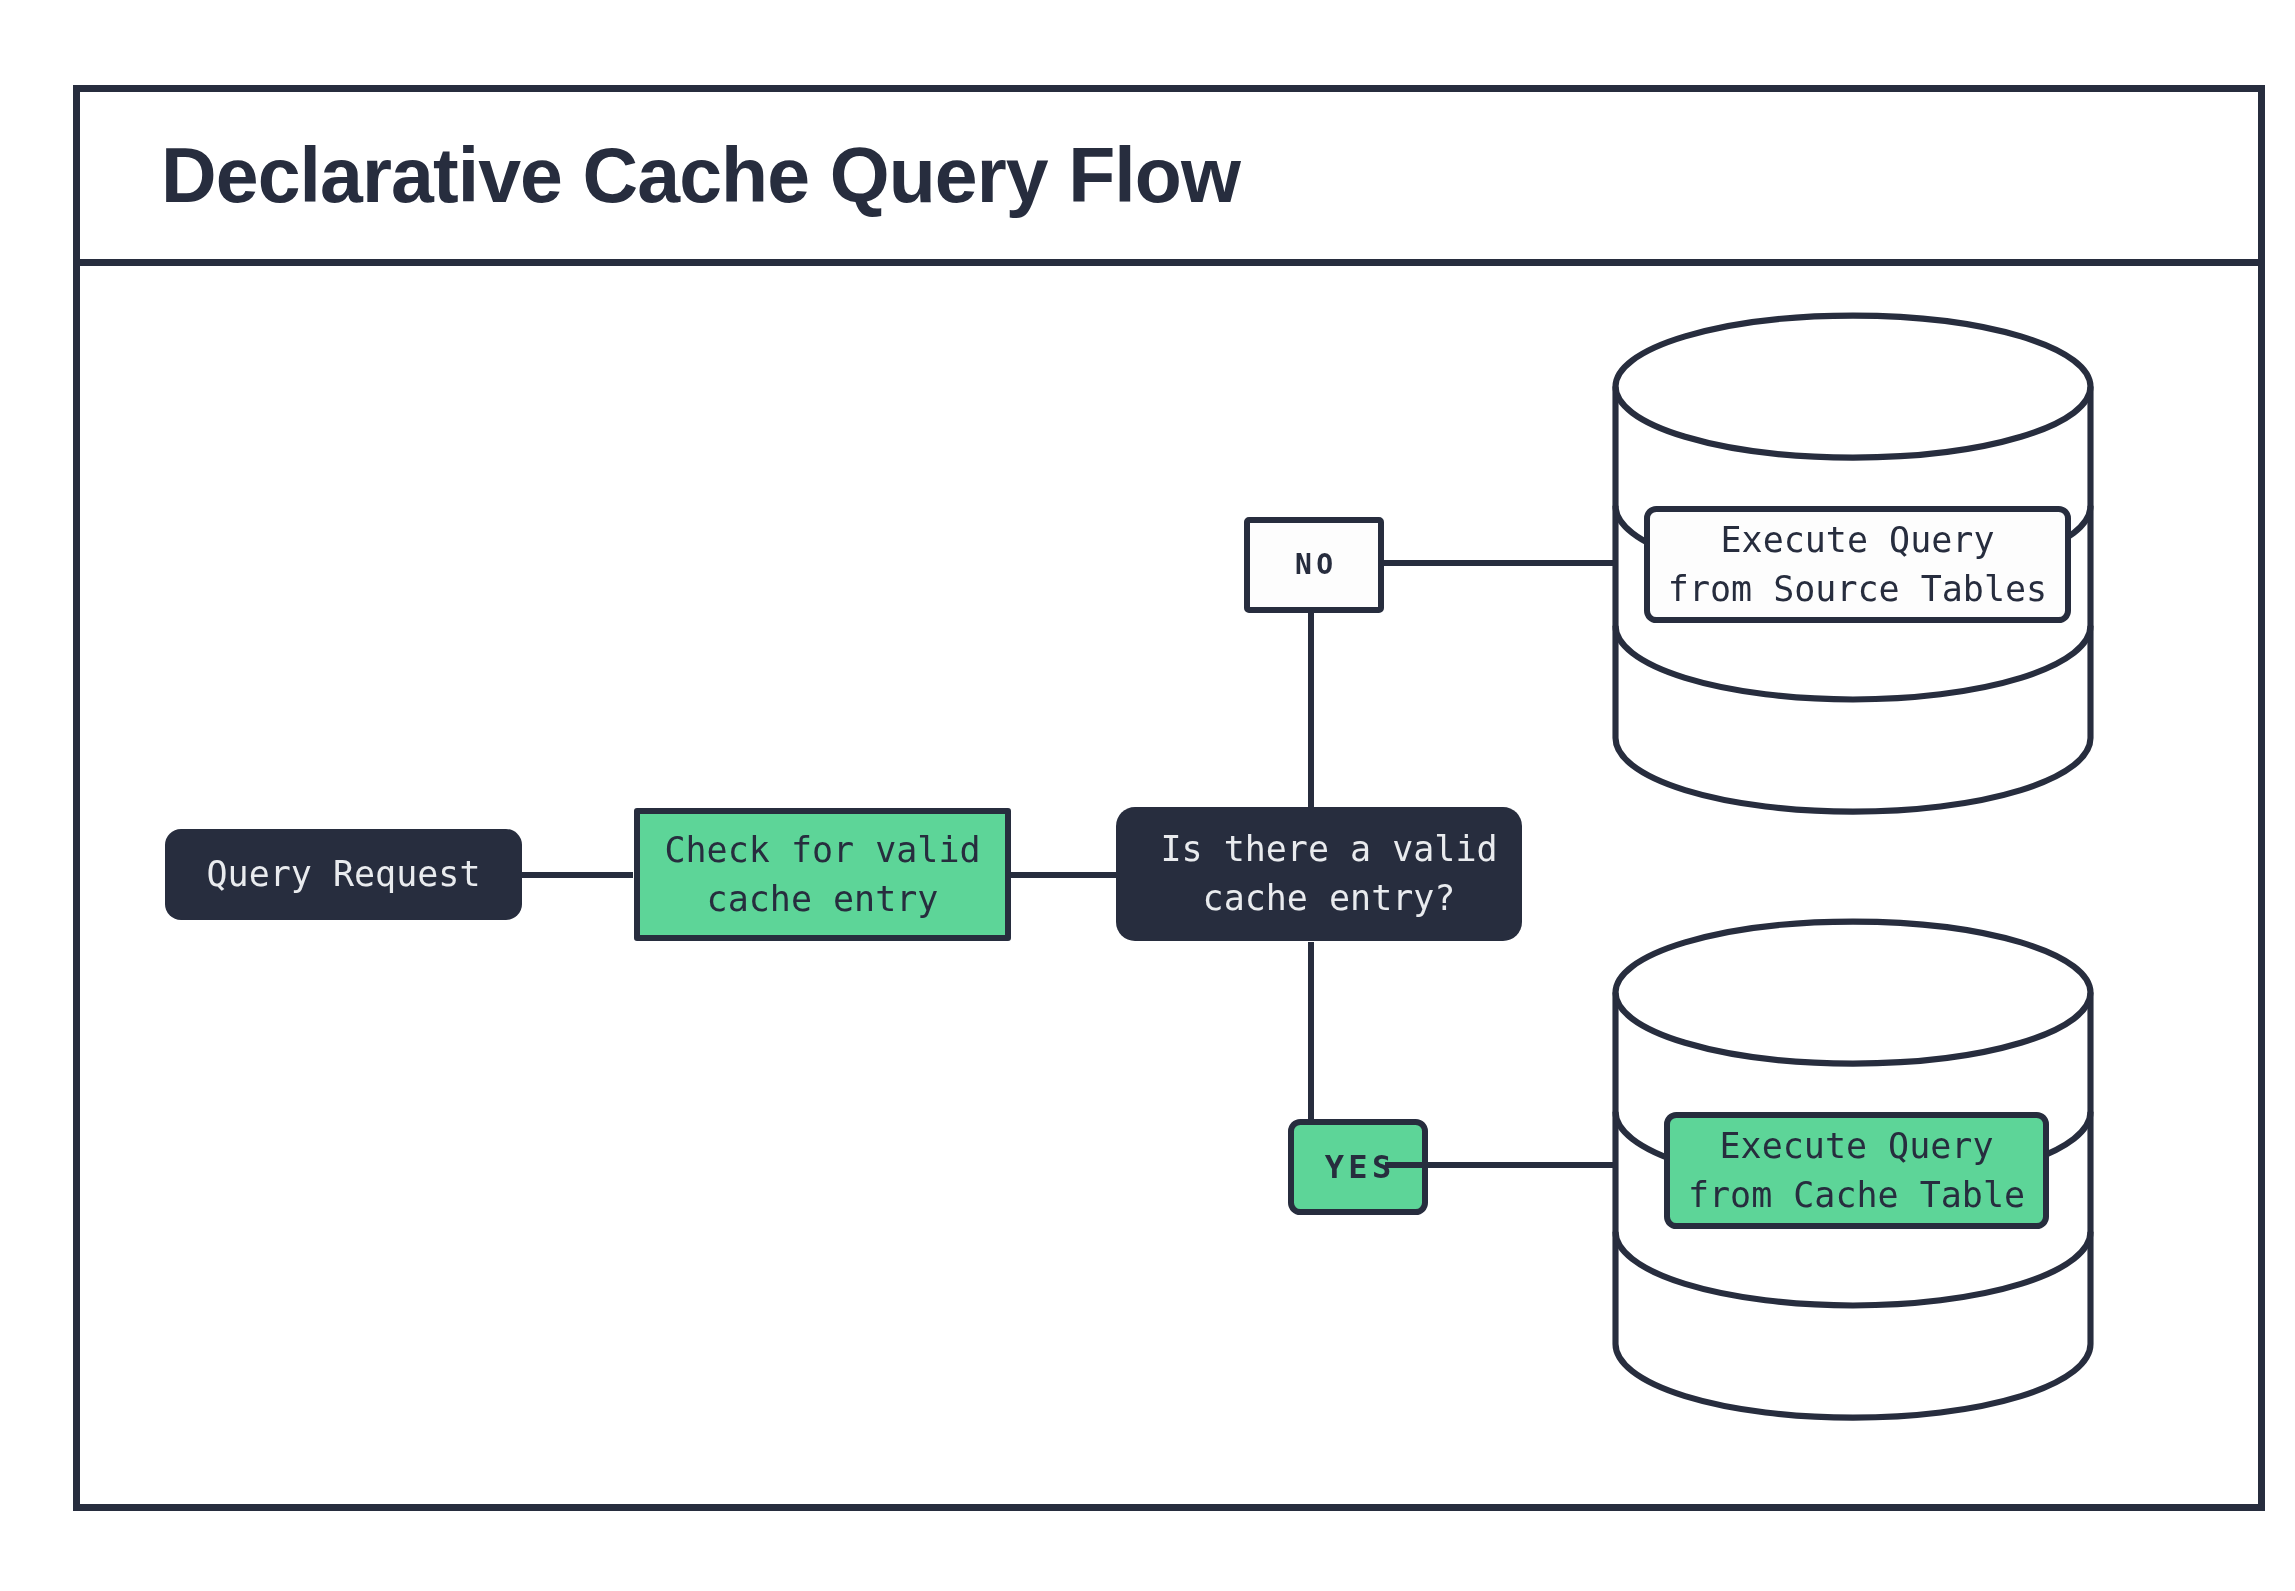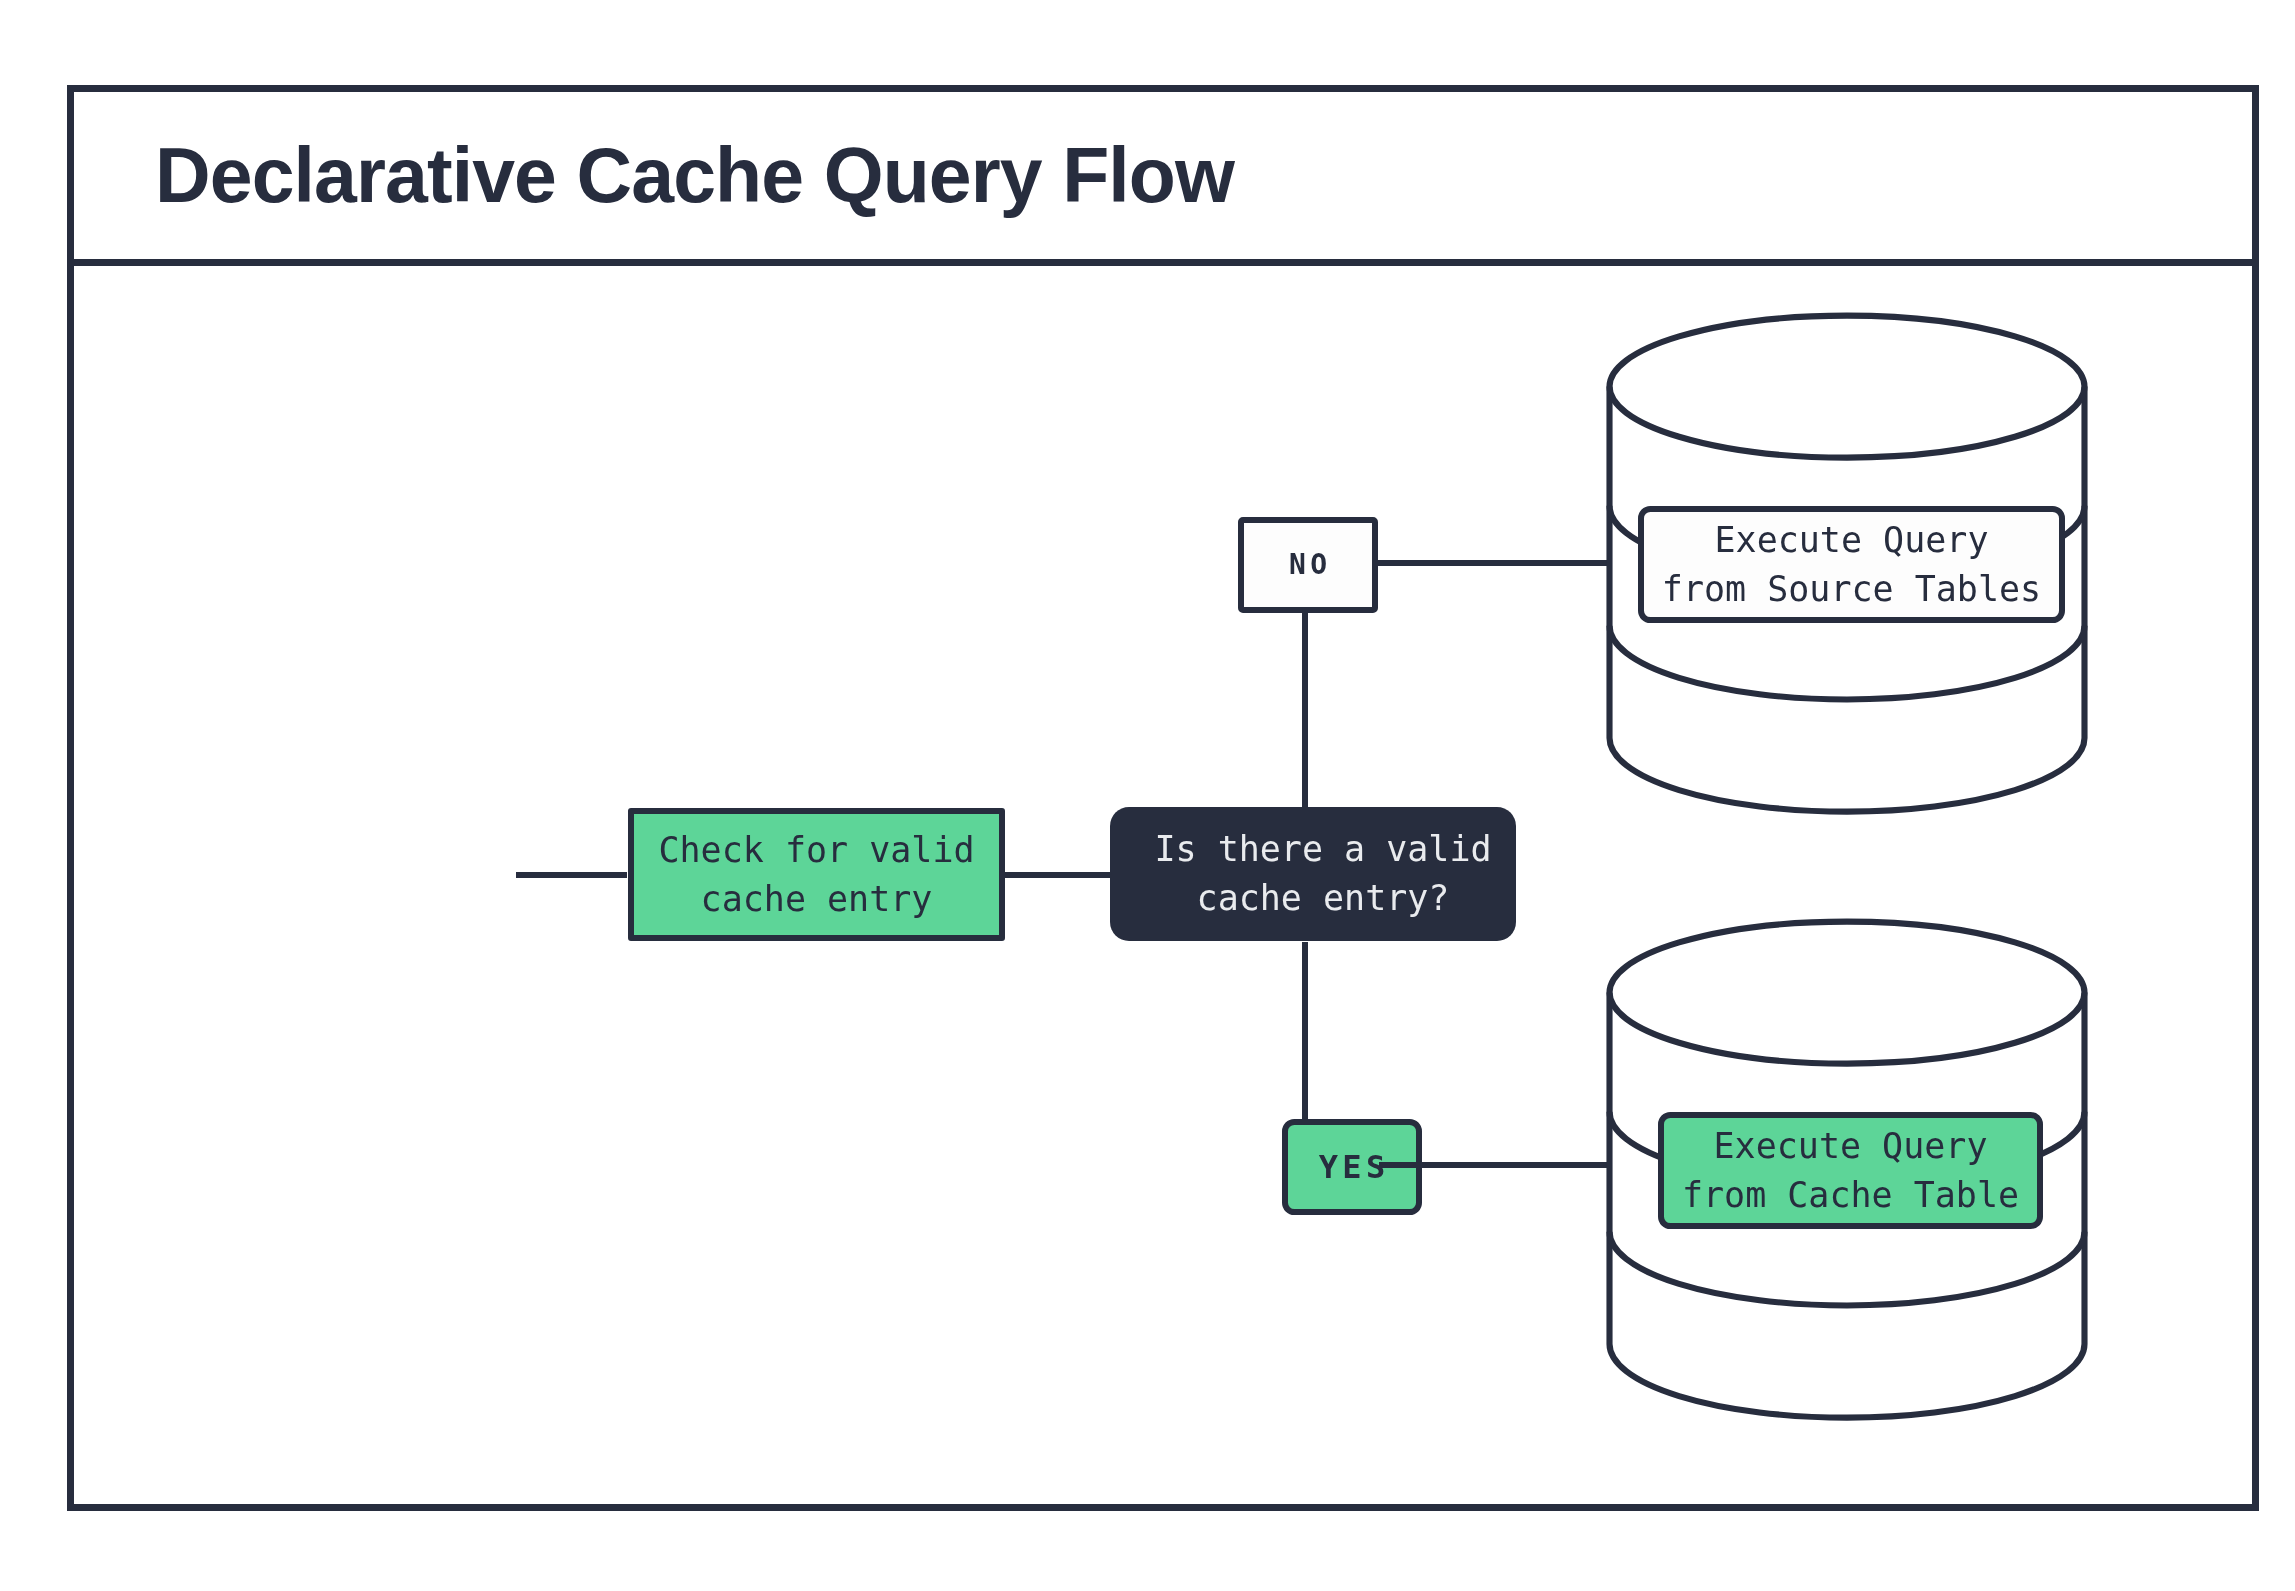--- a/index.html
+++ b/index.html
@@ -10,21 +10,21 @@
     --text-light:#e9ebee;
   }
   *{margin:0;padding:0;box-sizing:border-box;}
   html,body{background:var(--paper);}
   body{
     width:2295px;height:1591px;position:relative;
     font-family:"DejaVu Sans Mono", monospace;
     color:var(--ink);
   }
   .frame{
-    position:absolute;left:67px;top:85px;width:2192px;height:1426px;
+    position:absolute;left:73px;top:85px;width:2192px;height:1426px;
     border:7px solid var(--ink);background:var(--paper);
   }
   .titlebar{
     height:174px;border-bottom:7px solid var(--ink);
     display:flex;align-items:center;padding-left:81px;
   }
   .title{
     font-family:"Liberation Sans", sans-serif;
     font-weight:bold;font-size:77px;letter-spacing:-0.9px;color:var(--ink);
   }
@@ -71,20 +71,21 @@
 </head>
 <body>
 
 <div class="frame">
   <div class="titlebar">
     <div class="title">Declarative Cache Query Flow</div>
   </div>
 
   <div class="canvas">
 
+    <div class="node dark node-query">Query Request</div>
     <div class="node greenbox node-check">Check for valid
 cache entry</div>
     <div class="node dark node-decision">Is there a valid
 cache entry?</div>
 
     <div class="node whitebox node-no">NO</div>
     <div class="node greenbox node-yes">YES</div>
 
     <div class="edge edge-h e-qr-check"></div>
     <div class="edge edge-h e-check-dec"></div>

